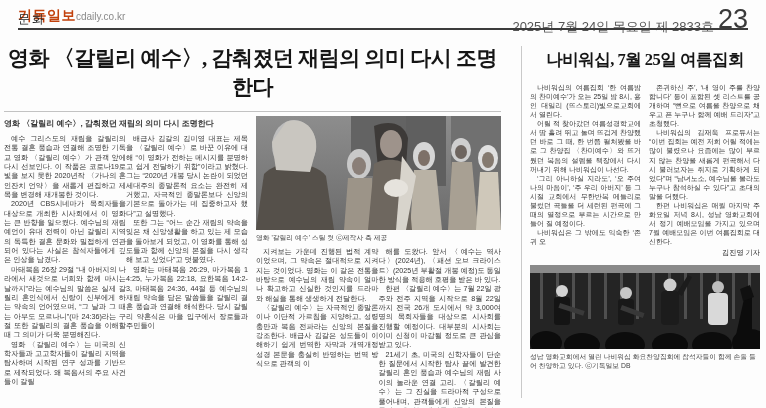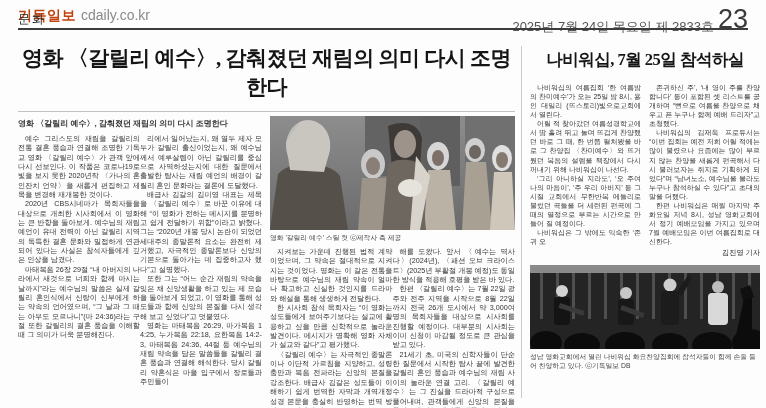--- a/index.html
+++ b/index.html
@@ -5,28 +5,28 @@
   * { margin:0; padding:0; box-sizing:border-box; }
   html,body { background:#e8e8e8; }
   .page {
     position:relative; width:766px; height:408px; background:#fdfdfd;
     font-family:"Liberation Sans", sans-serif; color:#222; overflow:hidden;
     margin:0 auto;
   }
   
   .masthead { position:absolute; left:18px; right:18px; top:6px; height:24px; }
   .mast-logo { font-size:14px; font-weight:bold; color:#c2410c; letter-spacing:.5px; }
-  .mast-url { font-size:14px; color:#8a8a8a; margin-left:5px; }
+  .mast-url { font-size:10px; color:#8a8a8a; }
   .mast-section { position:absolute; left:0; right:0; top:5px; text-align:left; font-size:12px; color:#222; letter-spacing:2px; }
   .mast-right { position:absolute; right:34px; top:12px; font-size:13px; color:#555; }
   .mast-page { position:absolute; right:0; top:0px; font-size:27px; font-weight:500; color:#3a3a3a; font-family:"Liberation Sans",sans-serif; line-height:1; }
   .mast-rule { position:absolute; left:18px; right:18px; top:28px; height:2px; background:#3c3c3c; }
 
   
-  .main-article { position:absolute; left:18px; top:44px; width:497px; }
+  .main-article { position:absolute; left:4px; top:44px; width:497px; }
   .main-headline {
     font-family:"Liberation Serif", serif; font-weight:bold; font-size:21px;
     color:#151515; text-align:center; letter-spacing:-0.5px; line-height:1.4;
   }
   .sub-rule { height:1px; background:#c2c2c2; margin-top:8px; }
   .main-body { display:flex; gap:8px; margin-top:4px; height:292px; }
   .half { width:244px; }
   .half-right { width:245px; display:flex; flex-direction:column; }
   .kicker { font-size:8px; font-weight:bold; color:#333; margin:2px 0 5px 0; }
   .cols2 { display:flex; gap:0; flex:1; overflow:hidden; }
@@ -70,25 +70,25 @@
 
   <article class="main-article">
     <h1 class="main-headline">영화 〈갈릴리 예수〉, 감춰졌던 재림의 의미 다시 조명한다</h1>
     <div class="sub-rule"></div>
     <div class="main-body">
       <div class="half">
         <div class="kicker">영화 〈갈릴리 예수〉, 감춰졌던 재림의 의미 다시 조명한다</div>
         <div class="cols2">
           <div class="col">
               <p>예수 그리스도의 재림을 갈릴리의 전통 결혼 풍습과 연결해 조명한 기독교 영화 〈갈릴리 예수〉가 관객 앞에 다시 선보인다. 이 작품은 코로나19로 빛을 보지 못한 2020년작 〈가나의 혼인잔치 언약〉을 새롭게 편집하고 제목을 변경해 재개봉한 것이다.</p>
-              <p>2020년 CBS시네마가 목회자들을 대상으로 개최한 시사회에서 이 영화는 큰 반향을 돌아보게. 예수님의 재림 예언이 유대 전력이 아닌 갈릴리 지역의 독특한 결혼 문화와 밀접하게 연관되어 있다는 사실은 참석자들에게 깊은 인상을 남겼다.</p>
+              <p>2020년 CBS시네마가 목회자들을 대상으로 개최한 시사회에서 이 영화는 큰 반향을 일으켰다. 예수님의 재림 예언이 유대 전력이 아닌 갈릴리 지역의 독특한 결혼 문화와 밀접하게 연관되어 있다는 사실은 참석자들에게 깊은 인상을 남겼다.</p>
               <p>마태복음 26장 29절 “내 아버지의 나라에서 새것으로 너희와 함께 마시는 날까지”라는 예수님의 말씀은 실제 갈릴리 혼인식에서 신랑이 신부에게 하는 약속의 언어였으며, “그 날과 그 때는 아무도 모르나니”(마 24:36)라는 구절 또한 갈릴리의 결혼 풍습을 이해할 때 그 의미가 더욱 분명해진다.</p>
+              <p>영화 〈갈릴리 예수〉는 미국의 신학자들과 고고학자들이 갈릴리 지역을 탐사하며 시작된 연구 성과를 기반으로 제작되었다. 왜 복음서의 주요 사건들이 갈릴</p>
             </div>
           <div class="col">
-              <p>리에서 일어났는지, 왜 열두 제자 모두가 갈릴리 출신이었는지, 왜 예수님께서 예루살렘이 아닌 갈릴리를 중심으로 사역하셨는지에 대한 질문에서 출발한 탐사는 재림 예언의 배경이 갈릴리 혼인 문화라는 결론에 도달했다.</p>
               <p>배급사 김갈의 김미영 대표는 제목을 〈갈릴리 예수〉로 바꾼 이유에 대해 “이 영화가 전하는 메시지를 분명하고 쉽게 전달하기 위함”이라고 밝혔다. 그는 “2020년 개봉 당시 논란이 되었던 세대주의 종말론적 요소는 완전히 제거했고, 자극적인 종말론보다 신앙의 기본으로 돌아가는 데 집중하고자 했다”고 설명했다.</p>
               <p>또한 그는 “어느 순간 재림의 약속을 잊은 채 신앙생활을 하고 있는 제 모습을 돌아보게 되었고, 이 영화를 통해 성도들과 함께 신앙의 본질을 다시 생각해 보고 싶었다”고 덧붙였다.</p>
               <p>영화는 마태복음 26:29, 마가복음 14:25, 누가복음 22:18, 요한복음 14:2-3, 마태복음 24:36, 44절 등 예수님의 재림 약속을 담은 말씀들을 갈릴리 결혼 풍습과 연결해 해석한다. 당시 갈릴리 약혼식은 마을 입구에서 장로들과 주민들이</p>
             </div>
         </div>
       </div>
       <div class="half-right">
         <figure>
           <div class="photo-frame">
             <svg width="245" height="114" viewBox="0 0 245 114" xmlns="http://www.w3.org/2000/svg">
@@ -125,41 +125,40 @@
               <ellipse cx="38" cy="30" rx="22" ry="26" fill="#bdbdbd"></ellipse>
               <path d="M0 114 L8 58 C20 44 58 44 70 60 L78 114 Z" fill="#55504a"></path>
               <path d="M30 6 C48 0 62 14 60 34 L54 56 L20 54 L16 26 Z" fill="#c9c6c0"></path>
             </svg>
           </div>
           <figcaption>영화 '갈릴리 예수' 스틸 컷 ⓒ제작사 측 제공</figcaption>
         </figure>
         <div class="cols2">
           <div class="col">
               <p>지켜보는 가운데 진행된 법적 계약이었으며, 그 약속은 절대적으로 지켜지는 것이었다. 영화는 이 같은 전통을 바탕으로 예수님의 재림 약속이 얼마나 확고하고 신실한 것인지를 드라마와 해설을 통해 생생하게 전달한다.</p>
-              <p>한 시사회 참석 목회자는 “이 영화는 성도들에게 보여주기보다는 설교에 활용하고 싶을 만큼 신학적으로 놀라운 발견이다. 메시지가 명확해 영화 자체가 설교와 같다”고 평가했다.</p>
               <p>〈갈릴리 예수〉는 자극적인 종말론이나 이단적 가르침을 지양하고, 성령 충만과 복음 전파라는 신앙의 본질을 강조한다. 배급사 김갈은 성도들이 이해하기 쉽게 번역한 자막과 개역개정 성경 본문을 충실히 반영하는 번역 방식으로 관객의 이</p>
             </div>
           <div class="col">
             <div>
                 <p>해를 도왔다. 앞서 〈예수는 역사다〉(2024년), 〈패션 오브 크라이스트〉(2025년 부활절 개봉 예정)도 동일한 방식을 적용해 호평을 받은 바 있다.</p>
                 <p>한편 〈갈릴리 예수〉는 7월 22일 광주와 전주 지역을 시작으로 8월 22일까지 전국 26개 도시에서 약 3,000여 명의 목회자들을 대상으로 시사회를 진행할 예정이다. 대부분의 시사회는 이미 신청이 마감될 정도로 큰 관심을 받고 있다.</p>
                 <p>21세기 초, 미국의 신학자들이 단순한 질문에서 시작한 탐사 끝에 발견한 갈릴리 혼인 풍습과 예수님의 재림 사이의 놀라운 연결 고리. 〈갈릴리 예수〉는 그 진실을 드라마적 구성으로 풀어내며, 관객들에게 신앙의 본질을 돌아보게 하는 계기를 제공하고 있다.</p>
               </div>
 
           </div>
         </div>
       </div>
     </div>
   </article>
 
   <div class="v-divider"></div>
 
   <article class="side-article">
     <h2 class="side-headline">
-      <span>나비워십, 7월 25일 참석하실</span><br>
+      <span>나비워십, 7월 25일 여름집회</span><br>
     </h2>
     <div class="side-body">
       <div class="col">
           <p>나비워십의 여름집회 ‘한 여름밤의 찬미예수’가 오는 25일 밤 8시, 용인 대일리 (뜨스토리)빛으로교회에서 열린다.</p>
           <p>어릴 적 찾아갔던 여름성경학교에서 땀 흘려 뛰고 놀며 뜨겁게 찬양했던 바로 그 때, 한 번쯤 펼쳐봤을 바로 그 찬양집 〈찬미예수〉와 뜨거웠던 복음의 설렘을 책장에서 다시 꺼내기 위해 나비워십이 나선다.</p>
           <p>‘그리 아니하실 지라도’, ‘오 주여 나의 마음이’, ‘주 우리 아버지’ 등 그 시절 교회에서 무한반복 메들리로 불렀던 곡들을 더 세련된 편곡에 그때의 열정으로 부르는 시간으로 만들어 질 예정이다.</p>
           <p>나비워십은 그 밖에도 익숙한 ‘존귀 오</p>
         </div>
       <div class="col">
         <div>

